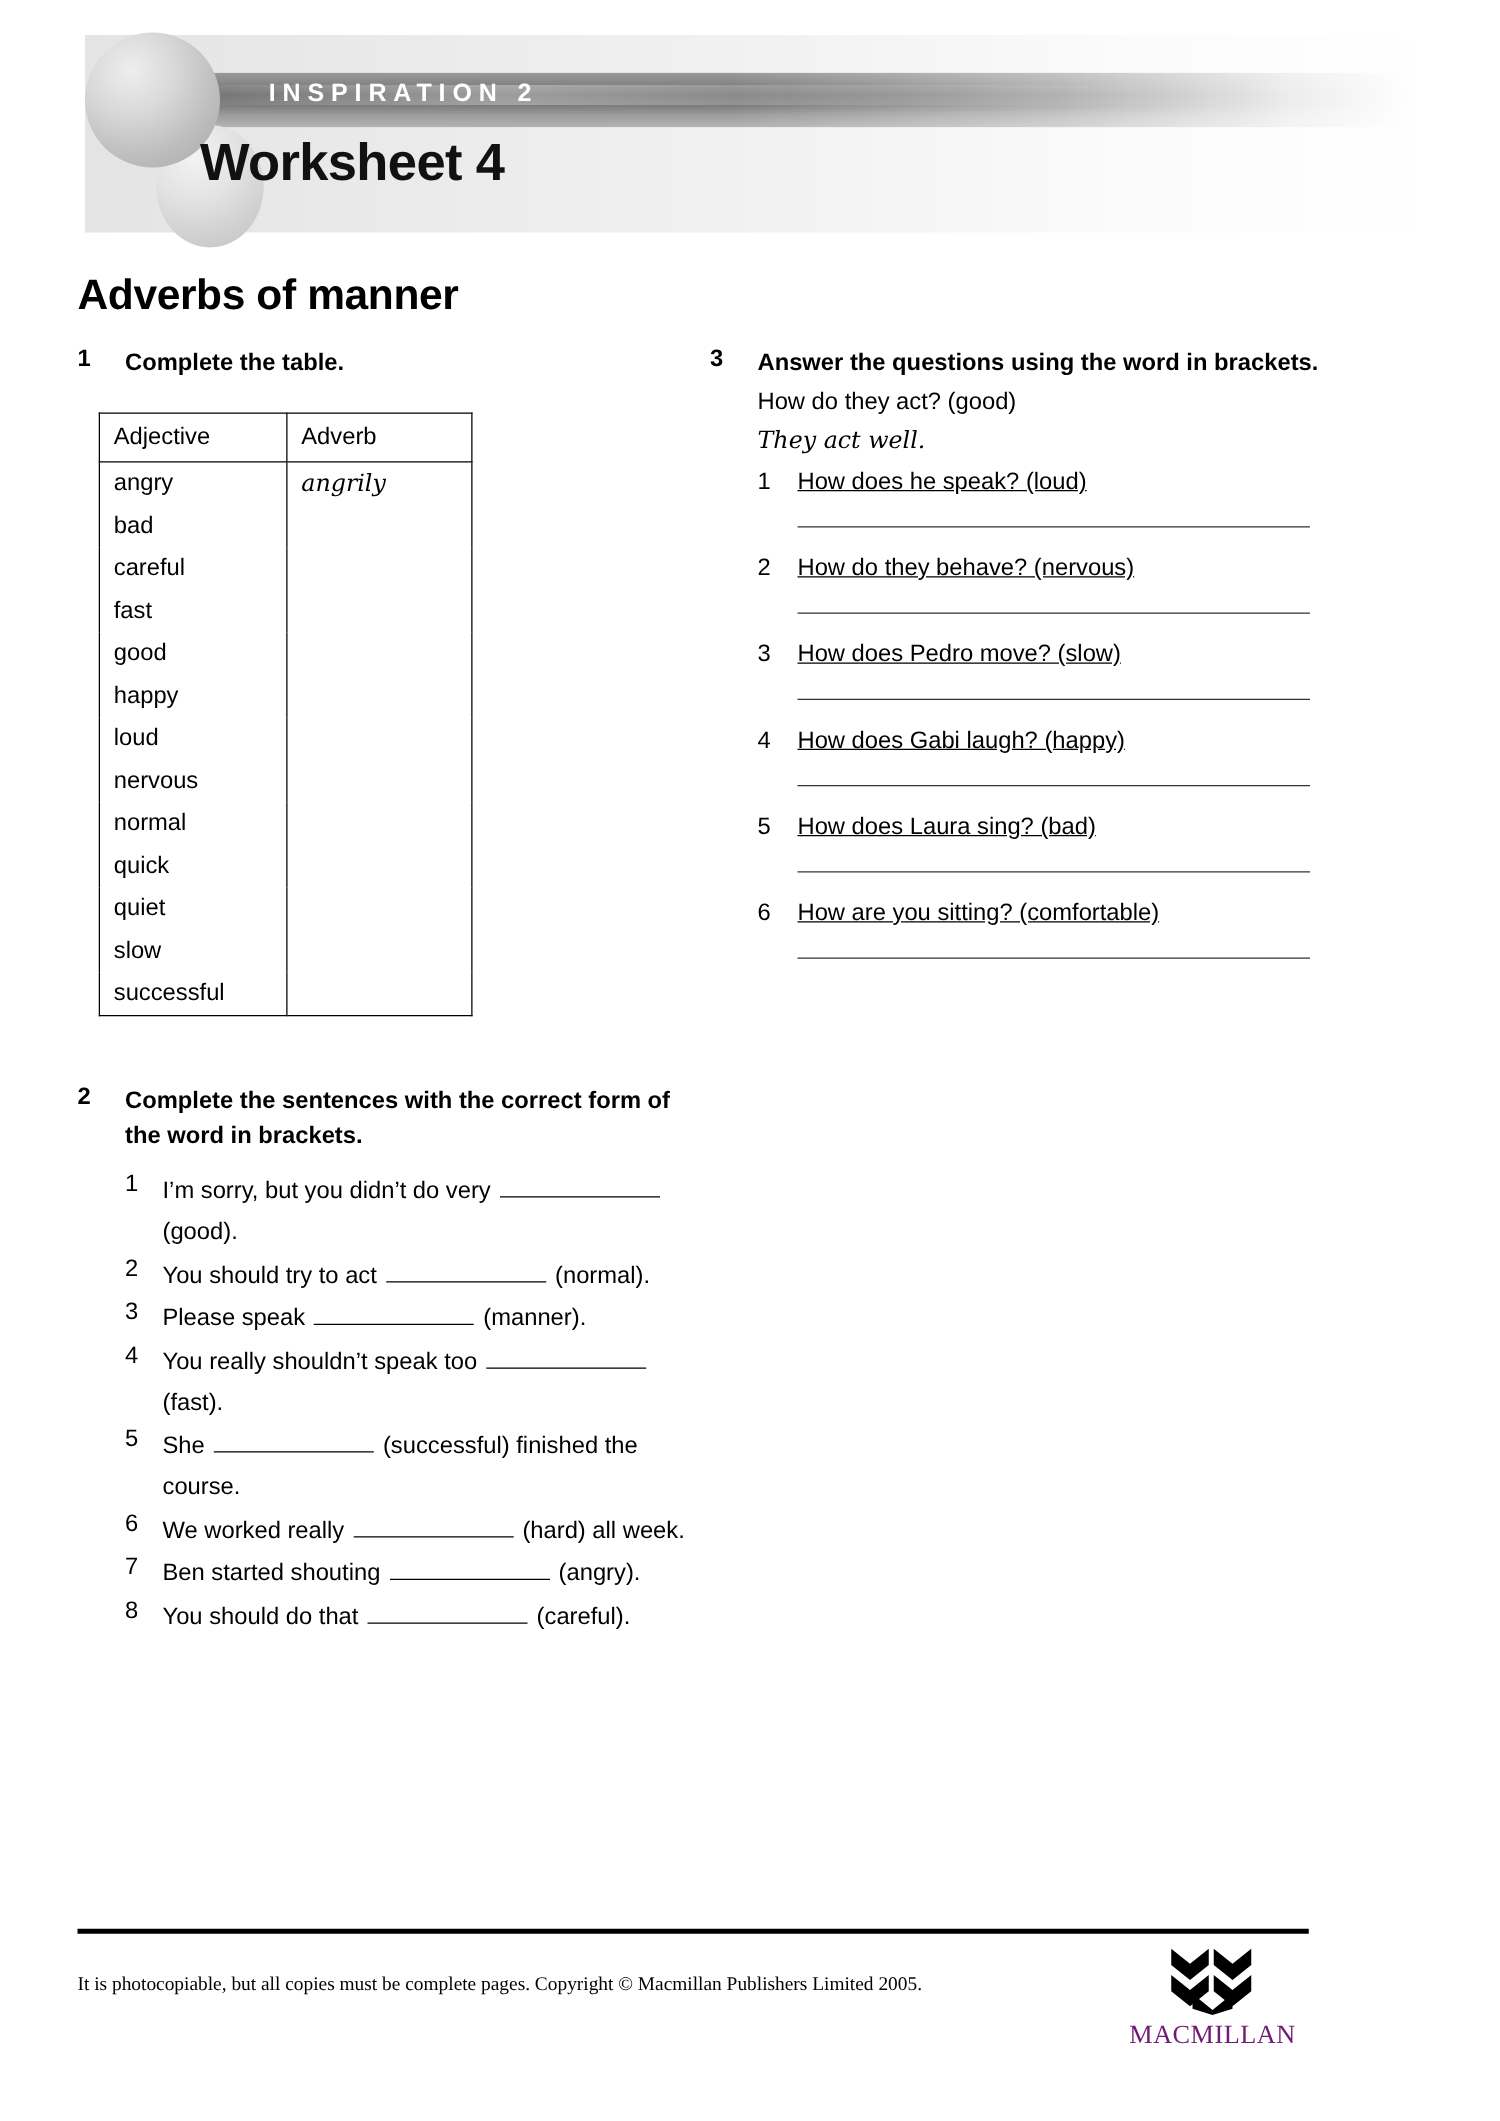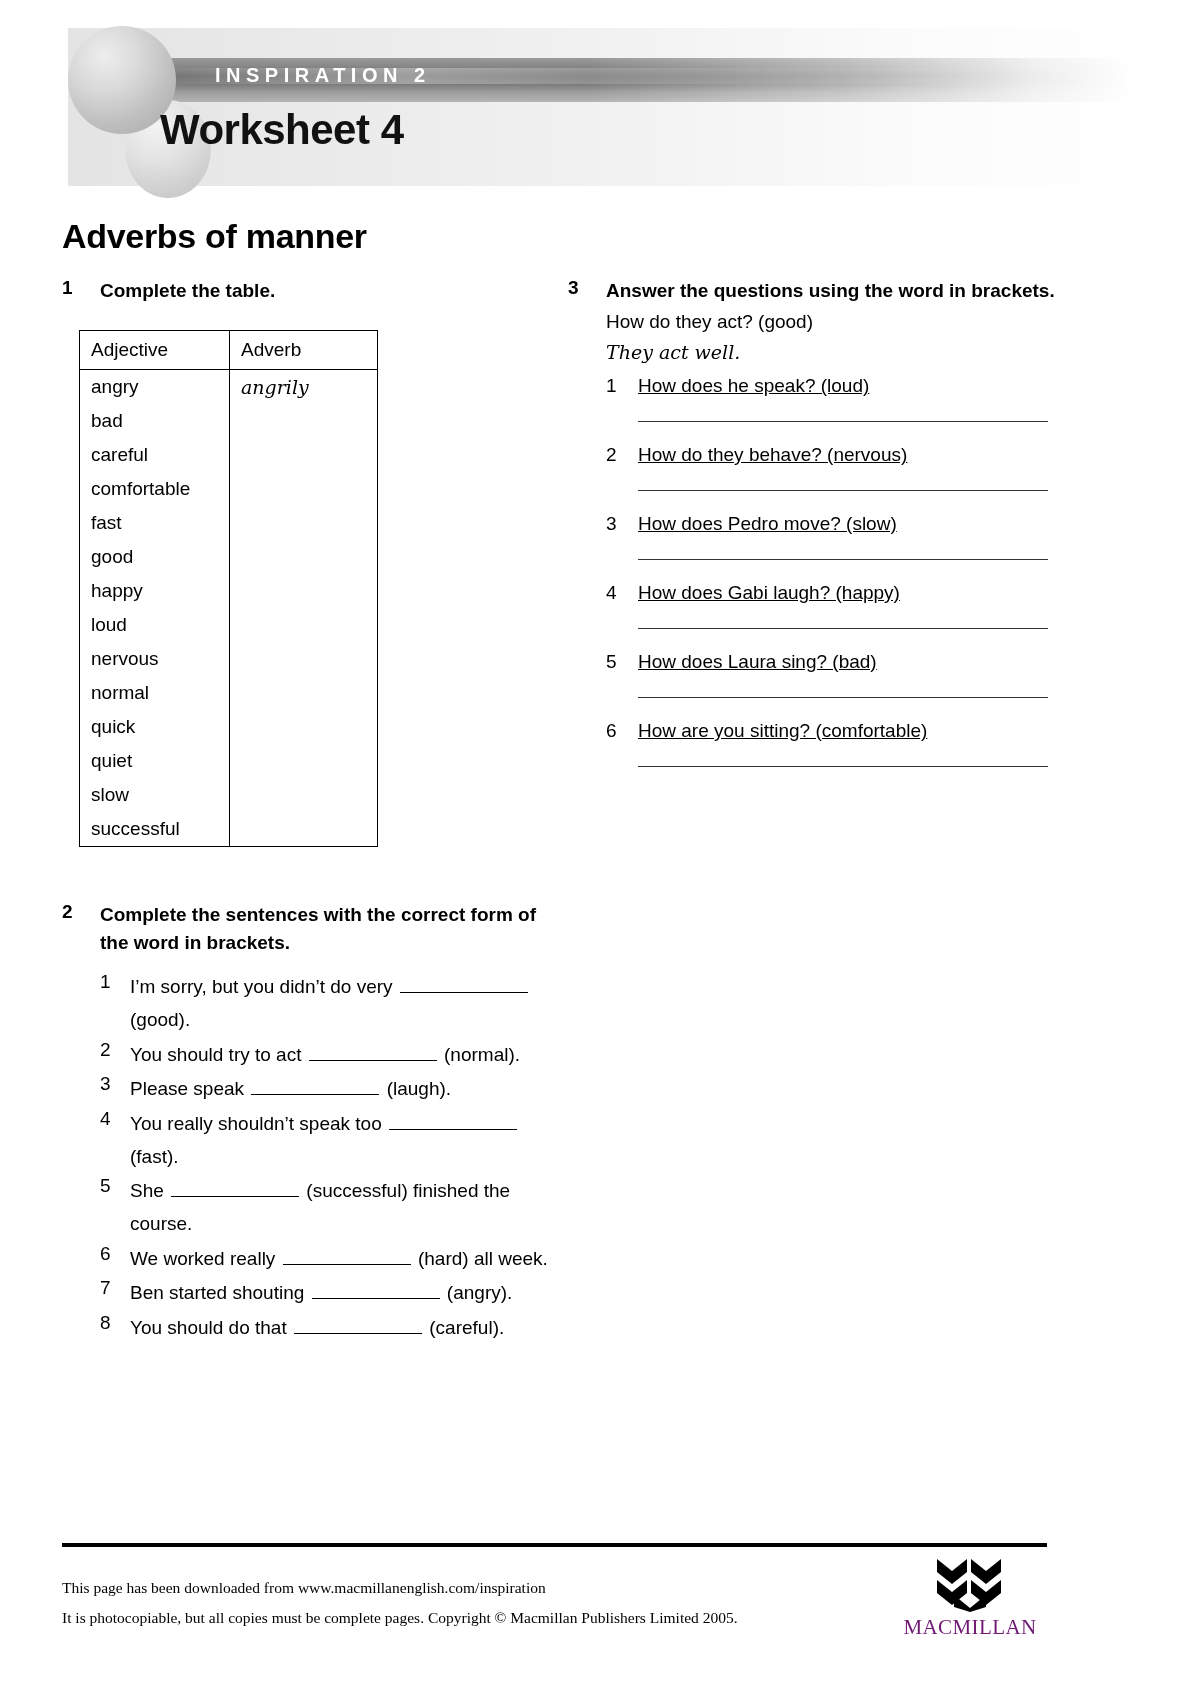--- a/index.html
+++ b/index.html
@@ -330,24 +330,20 @@
           </tr>
           <tr>
             <td>bad</td>
             <td></td>
           </tr>
           <tr>
             <td>careful</td>
             <td></td>
           </tr>
           <tr>
-            <td>comfortable</td>
-            <td></td>
-          </tr>
-          <tr>
             <td>fast</td>
             <td></td>
           </tr>
           <tr>
             <td>good</td>
             <td></td>
           </tr>
           <tr>
             <td>happy</td>
             <td></td>
@@ -394,21 +390,21 @@
         <div class="item">
           <div class="item-num">1</div>
           <div class="item-text"><span>I’m sorry, but you didn’t do very </span><span class="blank"></span><span> (good).</span></div>
         </div>
         <div class="item">
           <div class="item-num">2</div>
           <div class="item-text"><span>You should try to act </span><span class="blank"></span><span> (normal).</span></div>
         </div>
         <div class="item">
           <div class="item-num">3</div>
-          <div class="item-text"><span>Please speak </span><span class="blank"></span><span> (laugh).</span></div>
+          <div class="item-text"><span>Please speak </span><span class="blank"></span><span> (manner).</span></div>
         </div>
         <div class="item">
           <div class="item-num">4</div>
           <div class="item-text"><span>You really shouldn’t speak too </span><span class="blank"></span><span> (fast).</span></div>
         </div>
         <div class="item">
           <div class="item-num">5</div>
           <div class="item-text"><span>She </span><span class="blank"></span><span> (successful) finished the course.</span></div>
         </div>
         <div class="item">
@@ -472,21 +468,20 @@
         <div class="answer-rule"></div>
       </div>
 
   </div>
 
 </div>
 
 <div class="footer">
   <div class="footer-rule"></div>
   <div class="footer-text">
-    <span class="footer-line">This page has been downloaded from www.macmillanenglish.com/inspiration</span>
     <span class="footer-line">It is photocopiable, but all copies must be complete pages. Copyright © Macmillan Publishers Limited 2005.</span>
   </div>
   <div class="logo">
     <svg class="logo-mark" width="72" height="58" viewBox="0 0 72 58">
       <path d="M3 17 L3 4 L18 16 L33 4 L33 17 L18 29 Z" fill="#000000"></path>
       <path d="M37 17 L37 4 L52 16 L67 4 L67 17 L52 29 Z" fill="#000000"></path>
       <path d="M3 38 L3 25 L18 37 L33 25 L33 38 L18 50 Z" fill="#000000"></path>
       <path d="M37 38 L37 25 L52 37 L67 25 L67 38 L52 50 Z" fill="#000000"></path>
       <path d="M20 52 L20 40 L36 53 L52 40 L52 52 L36 57 Z" fill="#000000"></path>
     </svg>

